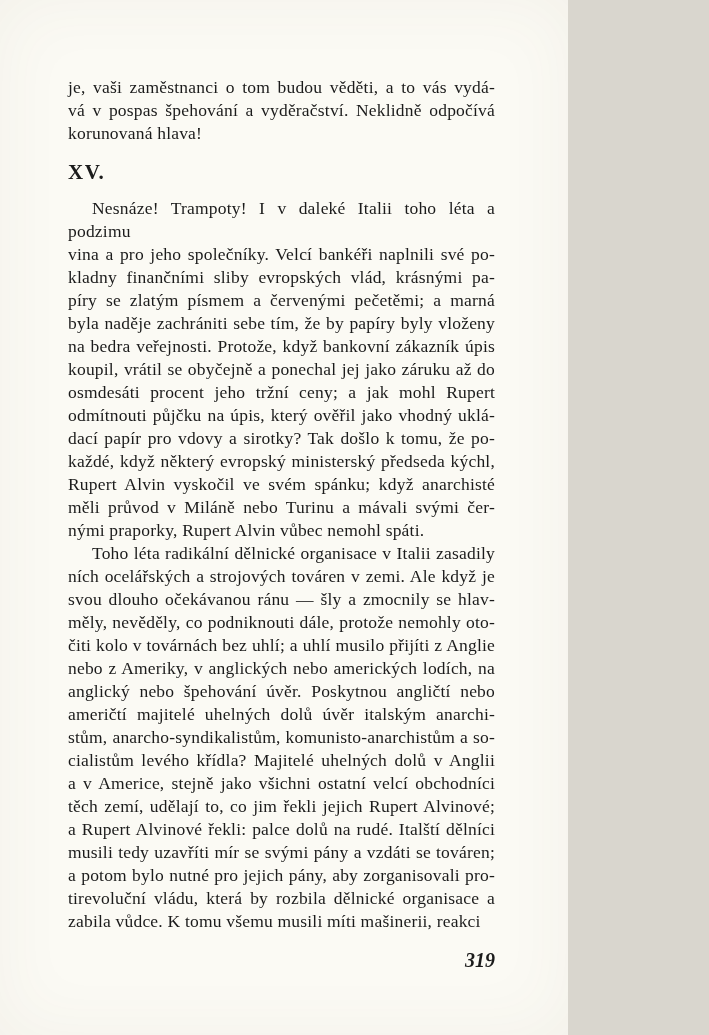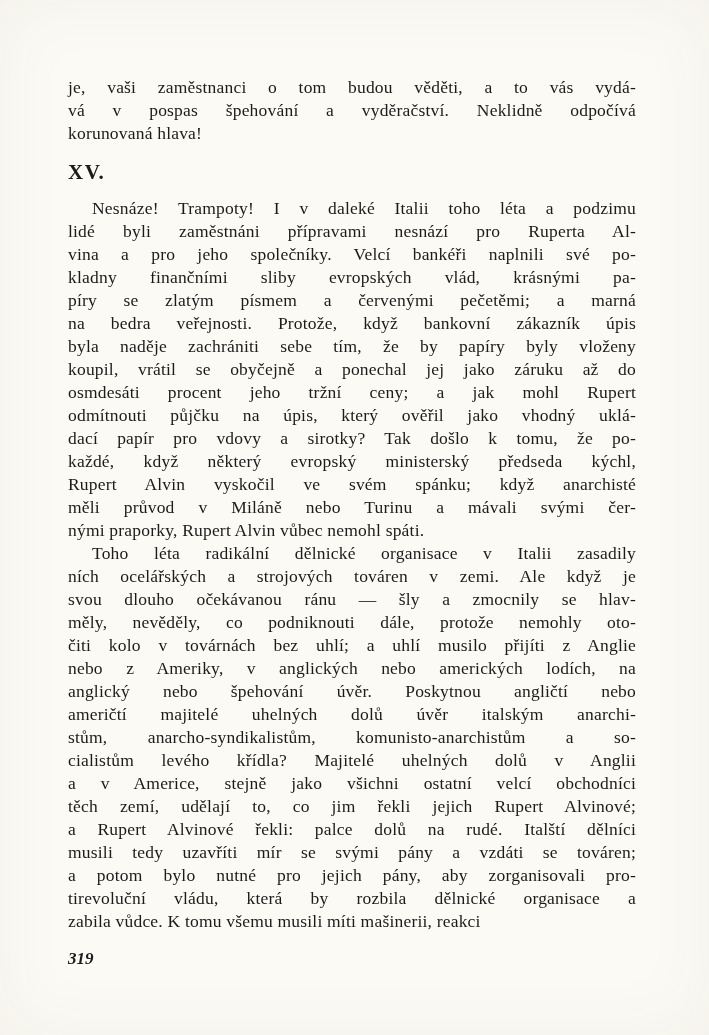--- a/index.html
+++ b/index.html
@@ -1,21 +1,21 @@
 <!DOCTYPE html>
 <html><head>
 <meta charset="utf-8">
 <style>
   html, body { margin: 0; padding: 0; }
   body {
     background: #d9d6ce;
     font-family: "Liberation Serif", serif;
   }
   .page {
-    width: 709px;
+    width: 568px;
     height: 1035px;
     background: #fbfaf4;
     position: relative;
     box-sizing: border-box;
     padding: 76px 73px 0 68px;
     color: #1b1b1b;
     box-shadow: inset 0 0 70px rgba(90,80,60,0.05);
     overflow: hidden;
   }
   .line {
@@ -29,46 +29,45 @@
   .line.first-indent { text-indent: 24px; }
   .chapter-heading {
     text-align: left;
     font-size: 21px;
     font-weight: bold;
     letter-spacing: 1.5px;
     line-height: 24px;
     margin: 15px 0 13px 0;
   }
   .page-number {
-    text-align: left;
+    text-align: right;
     font-style: italic;
     font-weight: bold;
-    font-size: 17px;
+    font-size: 20px;
     margin-top: 16px;
   }
 </style>
 </head>
 <body>
 
 <div class="page">
   <div id="text-block">
       <div>
         <div class="line">je, vaši zaměstnanci o tom budou věděti, a to vás vydá-</div>
         <div class="line">vá v pospas špehování a vyděračství. Neklidně odpočívá</div>
         <div class="line last">korunovaná hlava!</div>
       </div>
       <div class="chapter-heading">XV.</div>
       <div>
         <div class="line first-indent">Nesnáze! Trampoty! I v daleké Italii toho léta a podzimu</div>
-        <div class="line">lidé byli zaměstnáni přípravami nesnází pro Ruperta Al-</div>
         <div class="line">vina a pro jeho společníky. Velcí bankéři naplnili své po-</div>
         <div class="line">kladny finančními sliby evropských vlád, krásnými pa-</div>
         <div class="line">píry se zlatým písmem a červenými pečetěmi; a marná</div>
+        <div class="line">byla naděje zachrániti sebe tím, že by papíry byly vloženy</div>
         <div class="line">na bedra veřejnosti. Protože, když bankovní zákazník úpis</div>
-        <div class="line">byla naděje zachrániti sebe tím, že by papíry byly vloženy</div>
         <div class="line">koupil, vrátil se obyčejně a ponechal jej jako záruku až do</div>
         <div class="line">osmdesáti procent jeho tržní ceny; a jak mohl Rupert</div>
         <div class="line">odmítnouti půjčku na úpis, který ověřil jako vhodný uklá-</div>
         <div class="line">dací papír pro vdovy a sirotky? Tak došlo k tomu, že po-</div>
         <div class="line">každé, když některý evropský ministerský předseda kýchl,</div>
         <div class="line">Rupert Alvin vyskočil ve svém spánku; když anarchisté</div>
         <div class="line">měli průvod v Miláně nebo Turinu a mávali svými čer-</div>
         <div class="line last">nými praporky, Rupert Alvin vůbec nemohl spáti.</div>
       </div>
       <div>

